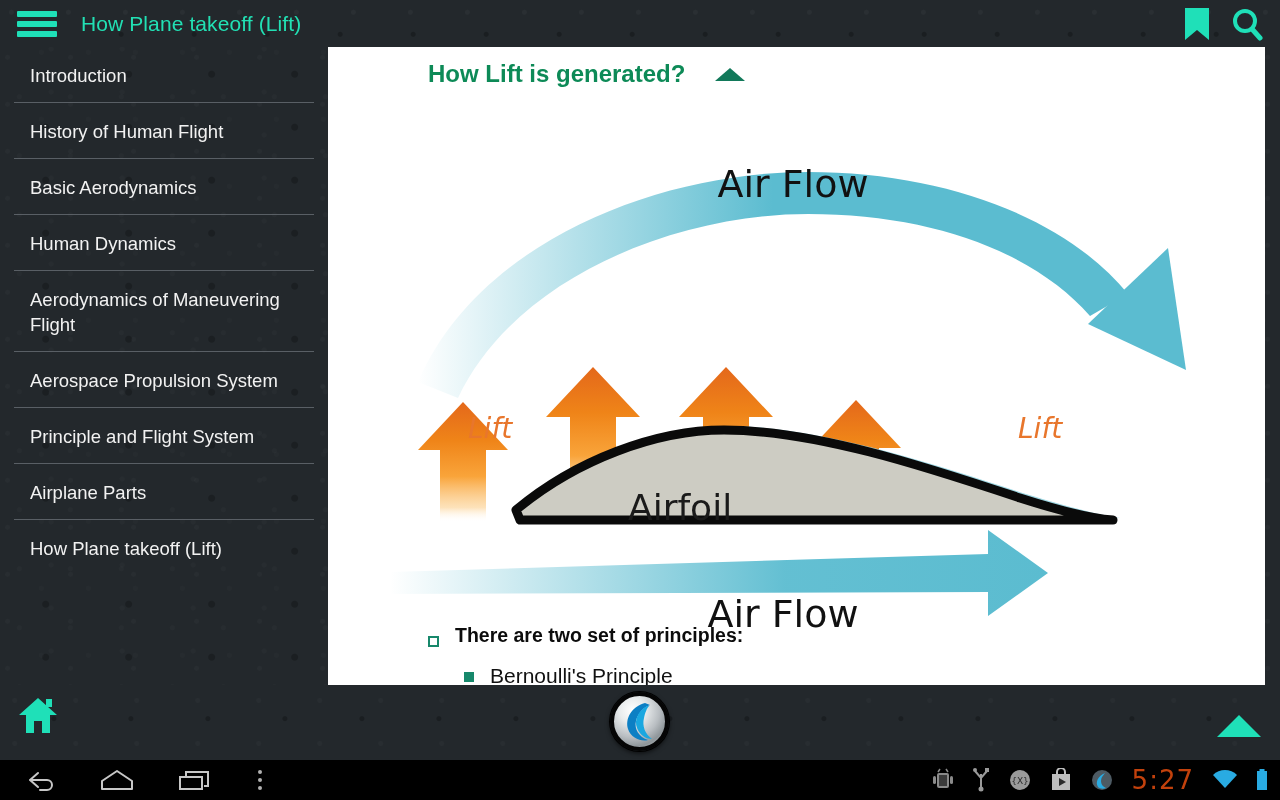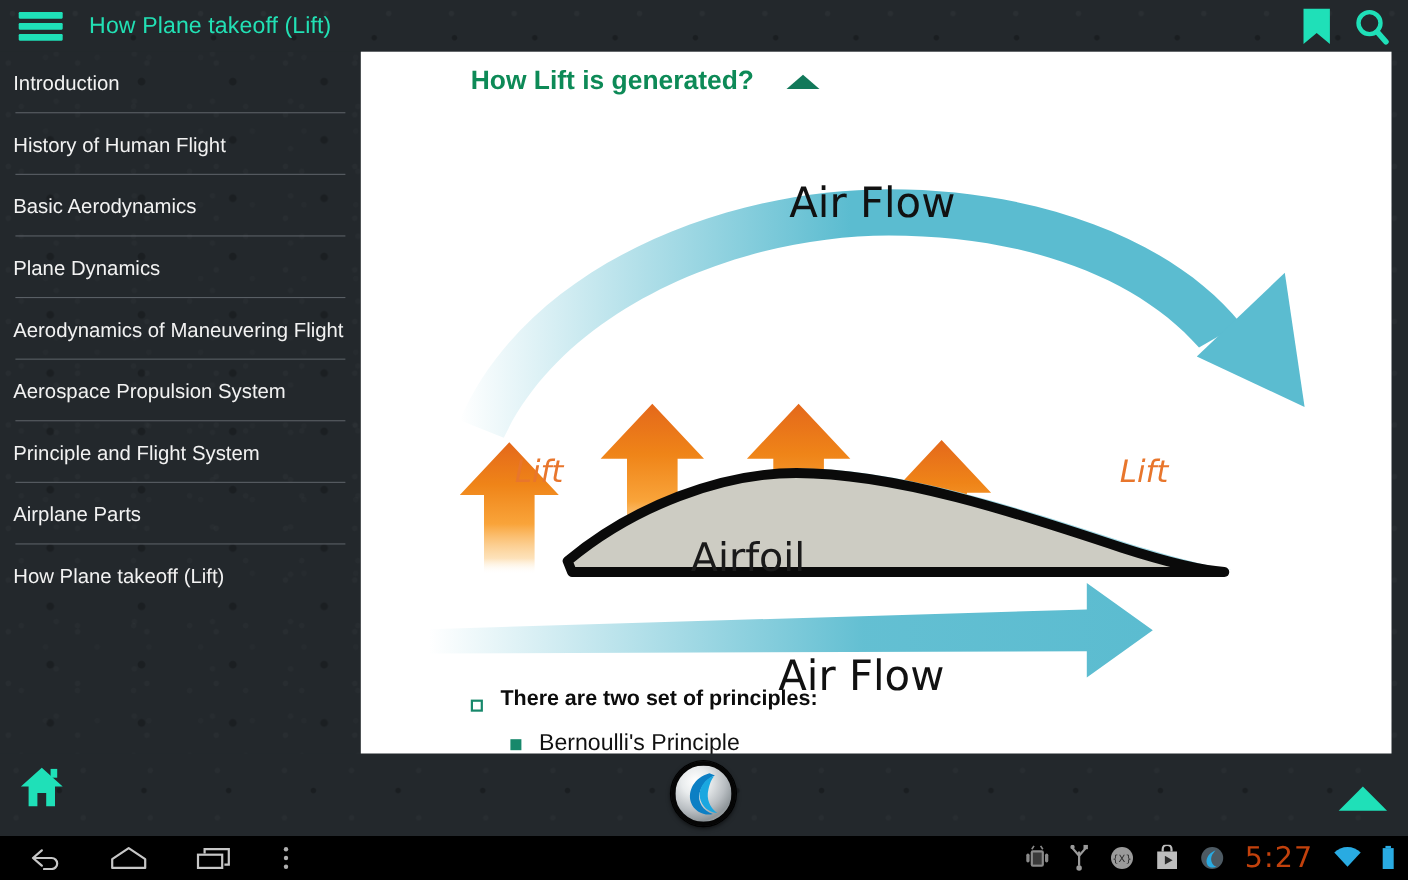--- a/index.html
+++ b/index.html
@@ -49,21 +49,21 @@
   }
   .icon-btn{ cursor:pointer; display:flex; align-items:center; justify-content:center; }
 
   
   .sidebar{
     position:absolute; left:0; top:47px; width:328px; height:638px;
     overflow:hidden;
   }
   .nav-item{
     position:relative;
-    padding:16px 14px 15px 12px;
+    padding:16px 14px 15px 30px;
     color:#F2F2F2; font-size:18.5px; line-height:25px;
     cursor:pointer;
   }
   .nav-item:after{
     content:""; position:absolute; left:14px; right:14px; bottom:0;
     height:1px; background:#6c7278; opacity:.75;
   }
   .nav-item.no-rule:after{ display:none; }
 
   
@@ -191,21 +191,21 @@
     <div class="nav-item">
       <span>Introduction</span>
     </div>
     <div class="nav-item">
       <span>History of Human Flight</span>
     </div>
     <div class="nav-item">
       <span>Basic Aerodynamics</span>
     </div>
     <div class="nav-item">
-      <span>Plane Dynamics</span>
+      <span>Human Dynamics</span>
     </div>
     <div class="nav-item">
       <span>Aerodynamics of Maneuvering Flight</span>
     </div>
     <div class="nav-item">
       <span>Aerospace Propulsion System</span>
     </div>
     <div class="nav-item">
       <span>Principle and Flight System</span>
     </div>

